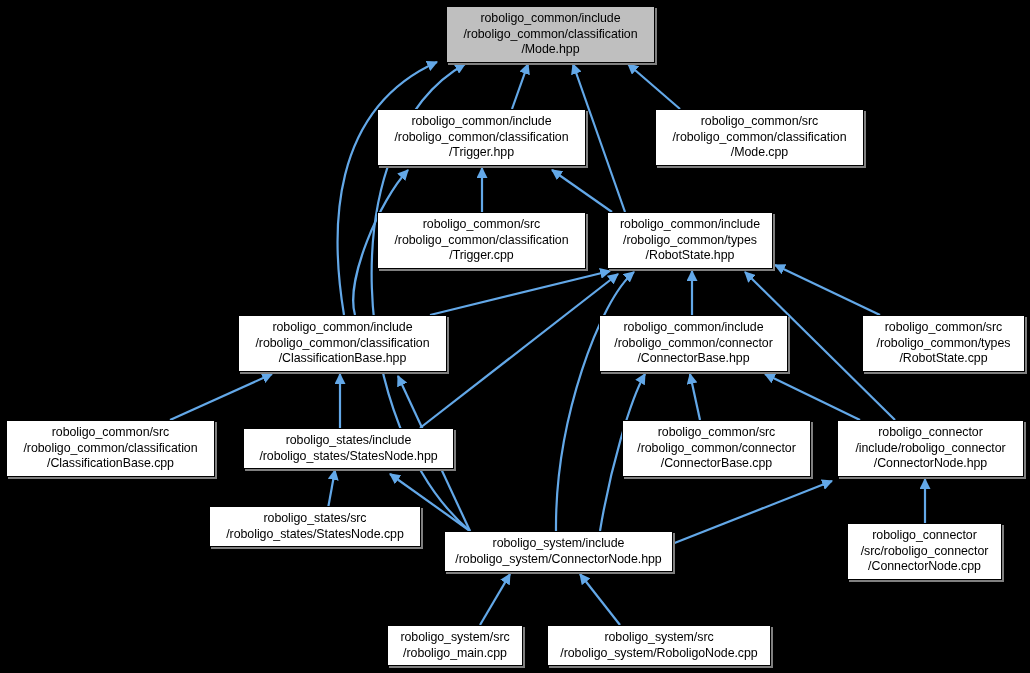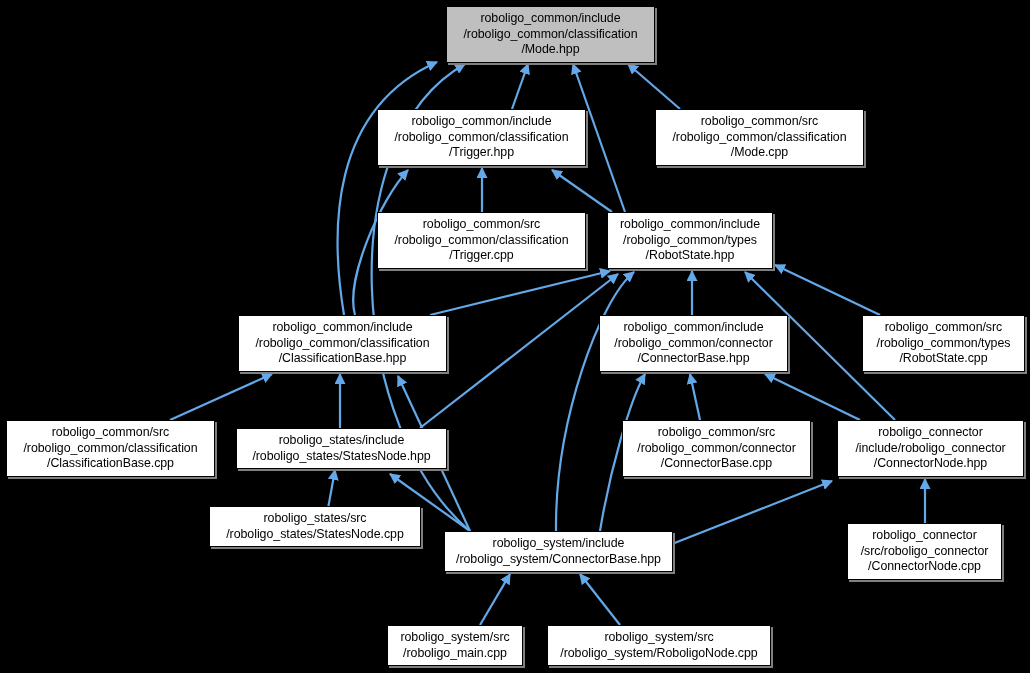--- a/index.html
+++ b/index.html
@@ -103,32 +103,32 @@
 /ClassificationBase.hpp</div>
       <div class="node" style="left: 599px; top: 315px; width: 189px; height: 57px;">roboligo_common/include
 /roboligo_common/connector
 /ConnectorBase.hpp</div>
       <div class="node" style="left: 862px; top: 315px; width: 163px; height: 57px;">roboligo_common/src
 /roboligo_common/types
 /RobotState.cpp</div>
       <div class="node" style="left: 6px; top: 420px; width: 209px; height: 57px;">roboligo_common/src
 /roboligo_common/classification
 /ClassificationBase.cpp</div>
-      <div class="node" style="left: 236px; top: 428px; width: 211px; height: 41px;">roboligo_states/include
+      <div class="node" style="left: 243px; top: 428px; width: 211px; height: 41px;">roboligo_states/include
 /roboligo_states/StatesNode.hpp</div>
       <div class="node" style="left: 622px; top: 420px; width: 189px; height: 57px;">roboligo_common/src
 /roboligo_common/connector
 /ConnectorBase.cpp</div>
       <div class="node" style="left: 837px; top: 420px; width: 187px; height: 57px;">roboligo_connector
 /include/roboligo_connector
 /ConnectorNode.hpp</div>
       <div class="node" style="left: 209px; top: 506px; width: 212px; height: 41px;">roboligo_states/src
 /roboligo_states/StatesNode.cpp</div>
       <div class="node" style="left: 444px; top: 531px; width: 229px; height: 41px;">roboligo_system/include
-/roboligo_system/ConnectorBase.hpp</div>
+/roboligo_system/ConnectorNode.hpp</div>
       <div class="node" style="left: 847px; top: 523px; width: 155px; height: 57px;">roboligo_connector
 /src/roboligo_connector
 /ConnectorNode.cpp</div>
       <div class="node" style="left: 387px; top: 625px; width: 136px; height: 41px;">roboligo_system/src
 /roboligo_main.cpp</div>
       <div class="node" style="left: 547px; top: 625px; width: 224px; height: 41px;">roboligo_system/src
 /roboligo_system/RoboligoNode.cpp</div>
     </div>
 </div>
 

